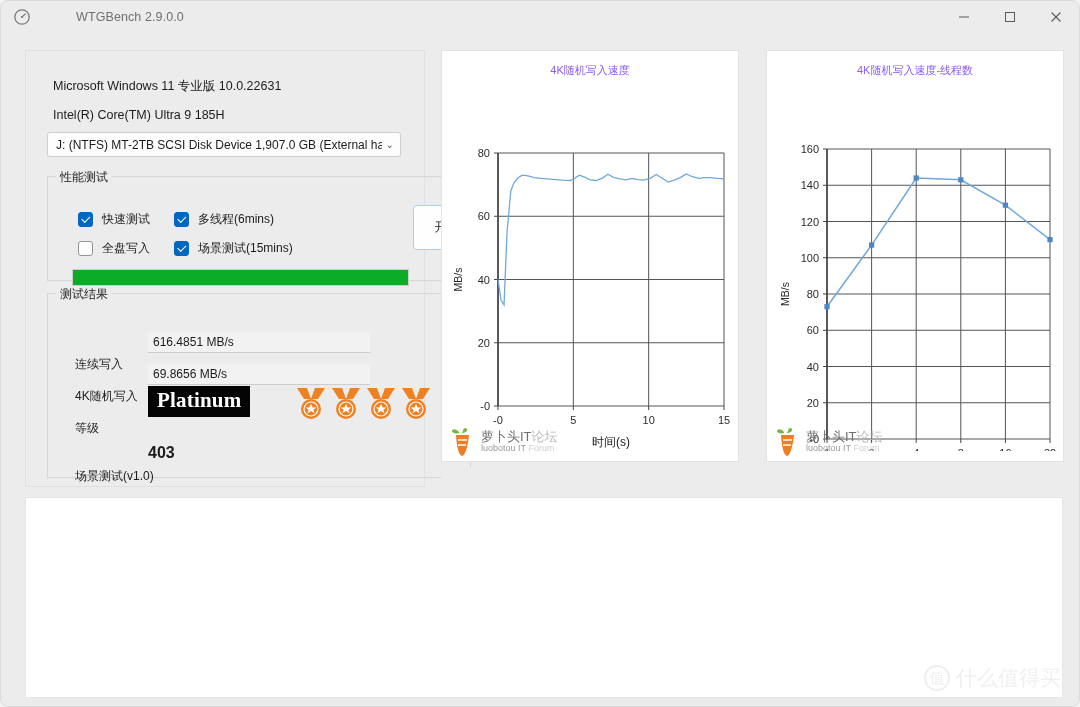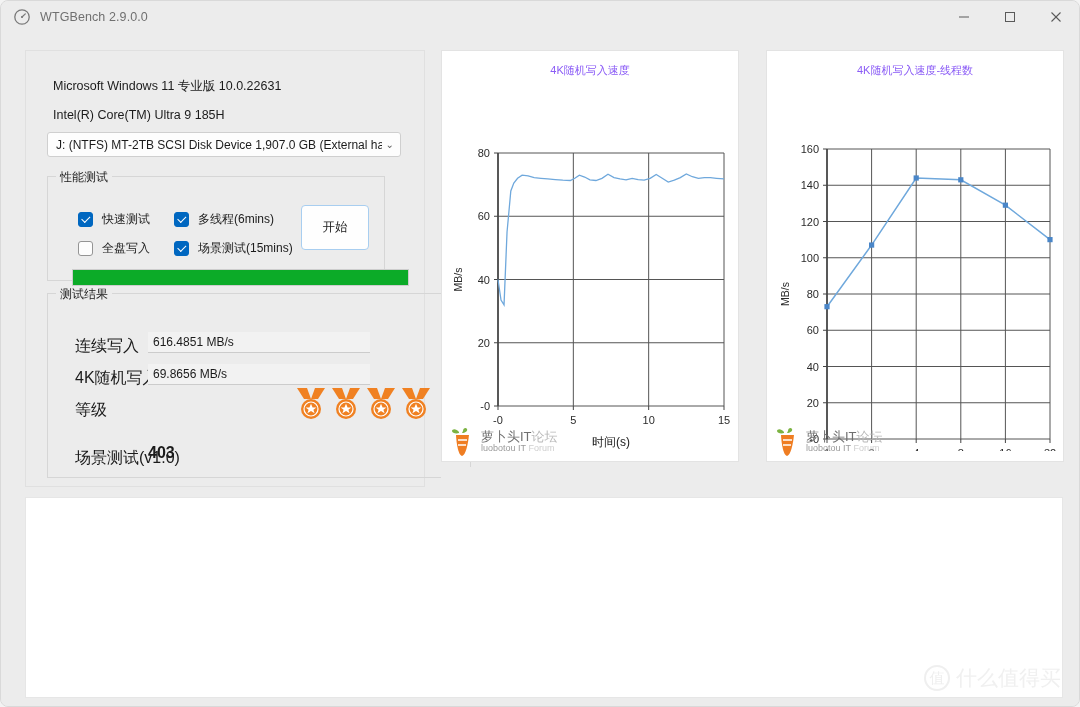--- a/index.html
+++ b/index.html
@@ -15,21 +15,21 @@
     background: #ececec;
     border: 1px solid #d9d9d9;
     border-radius: 8px;
     overflow: hidden;
   }
 
   
   #titlebar {
     position: absolute; top: 0; left: 0; right: 0; height: 31px;
     background: #ececec;
-    display: flex; align-items: center;
+    display: flex; align-items: center; gap: 36px;
   }
   #app-icon { margin-left: 12px; width: 18px; height: 18px; }
   #title-text {
     margin-left: 9px;
     font-size: 12.5px; color: #707070;
     letter-spacing: .1px;
   }
   .wbtn {
     width: 46px; height: 31px;
     display: flex; align-items: center; justify-content: center;
@@ -73,21 +73,21 @@
   
   .groupbox {
     position: absolute;
     border: 1px solid #d6d6d6;
   }
   .group-legend {
     position: absolute; top: -8px; left: 8px;
     background: #ececec; padding: 0 4px;
     font-size: 12px; color: #1b1b1b;
   }
-  #grp-perf { left: 21px; top: 125px; width: 338px; height: 105px; }
+  #grp-perf { left: 21px; top: 125px; width: 450px; height: 105px; }
   #grp-result { left: 21px; top: 242px; width: 424px; height: 185px; }
 
   
   .cbrow { position: absolute; display: flex; align-items: center; }
   .cbox {
     width: 15px; height: 15px; border-radius: 3px;
     border: 1px solid #949494; background: #fdfdfd;
     display: flex; align-items: center; justify-content: center;
     flex: none;
   }
@@ -117,21 +117,21 @@
   #progress-track {
     position: absolute; left: 24px; top: 92px;
     width: 337px; height: 17px;
     background: #e6e6e6; border: 1px solid #cdcdcd;
   }
   #progress-fill { height: 100%; background: #0cab28; }
 
   
   .res-label {
     position: absolute; left: 27px;
-    font-size: 16px; color: #1b1b1b; white-space: nowrap;
+    font-size: 12px; color: #1b1b1b; white-space: nowrap; margin-top: 20px;
   }
   .res-field {
     position: absolute; left: 100px; width: 222px; height: 21px;
     background: #f2f2f2;
     border-bottom: 1px solid #cccccc;
     font-size: 12px; color: #1b1b1b;
     display: flex; align-items: center; padding-left: 5px;
   }
   #lbl-seq { top: 42px; }  #fld-seq { top: 38px; }
   #lbl-rnd { top: 74px; }  #fld-rnd { top: 70px; }
@@ -276,20 +276,21 @@
       <div class="groupbox" id="grp-result">
         <div class="group-legend">测试结果</div>
 
         <div class="res-label" id="lbl-seq">连续写入</div>
         <div class="res-field" id="fld-seq">616.4851 MB/s</div>
 
         <div class="res-label" id="lbl-rnd">4K随机写入</div>
         <div class="res-field" id="fld-rnd">69.8656 MB/s</div>
 
         <div class="res-label" id="lbl-grade">等级</div>
+        <div id="grade-badge">Platinum</div>
         <div id="medals">
             <svg width="30" height="34" viewBox="0 0 30 34">
               <path d="M1 1 L11 1 L15 12 L8 12 Z" fill="#f08122"></path>
               <path d="M29 1 L19 1 L15 12 L22 12 Z" fill="#f08122"></path>
               <circle cx="15" cy="22" r="10" fill="#f08122"></circle>
               <circle cx="15" cy="22" r="7" fill="none" stroke="#fff" stroke-width="1.2"></circle>
               <path d="M15 16.8 L16.6 20.4 L20.4 20.4 L17.4 22.7 L18.6 26.3 L15 24.1 L11.4 26.3 L12.6 22.7 L9.6 20.4 L13.4 20.4 Z" fill="#fff"></path>
             </svg>
             <svg width="30" height="34" viewBox="0 0 30 34">
               <path d="M1 1 L11 1 L15 12 L8 12 Z" fill="#f08122"></path>

